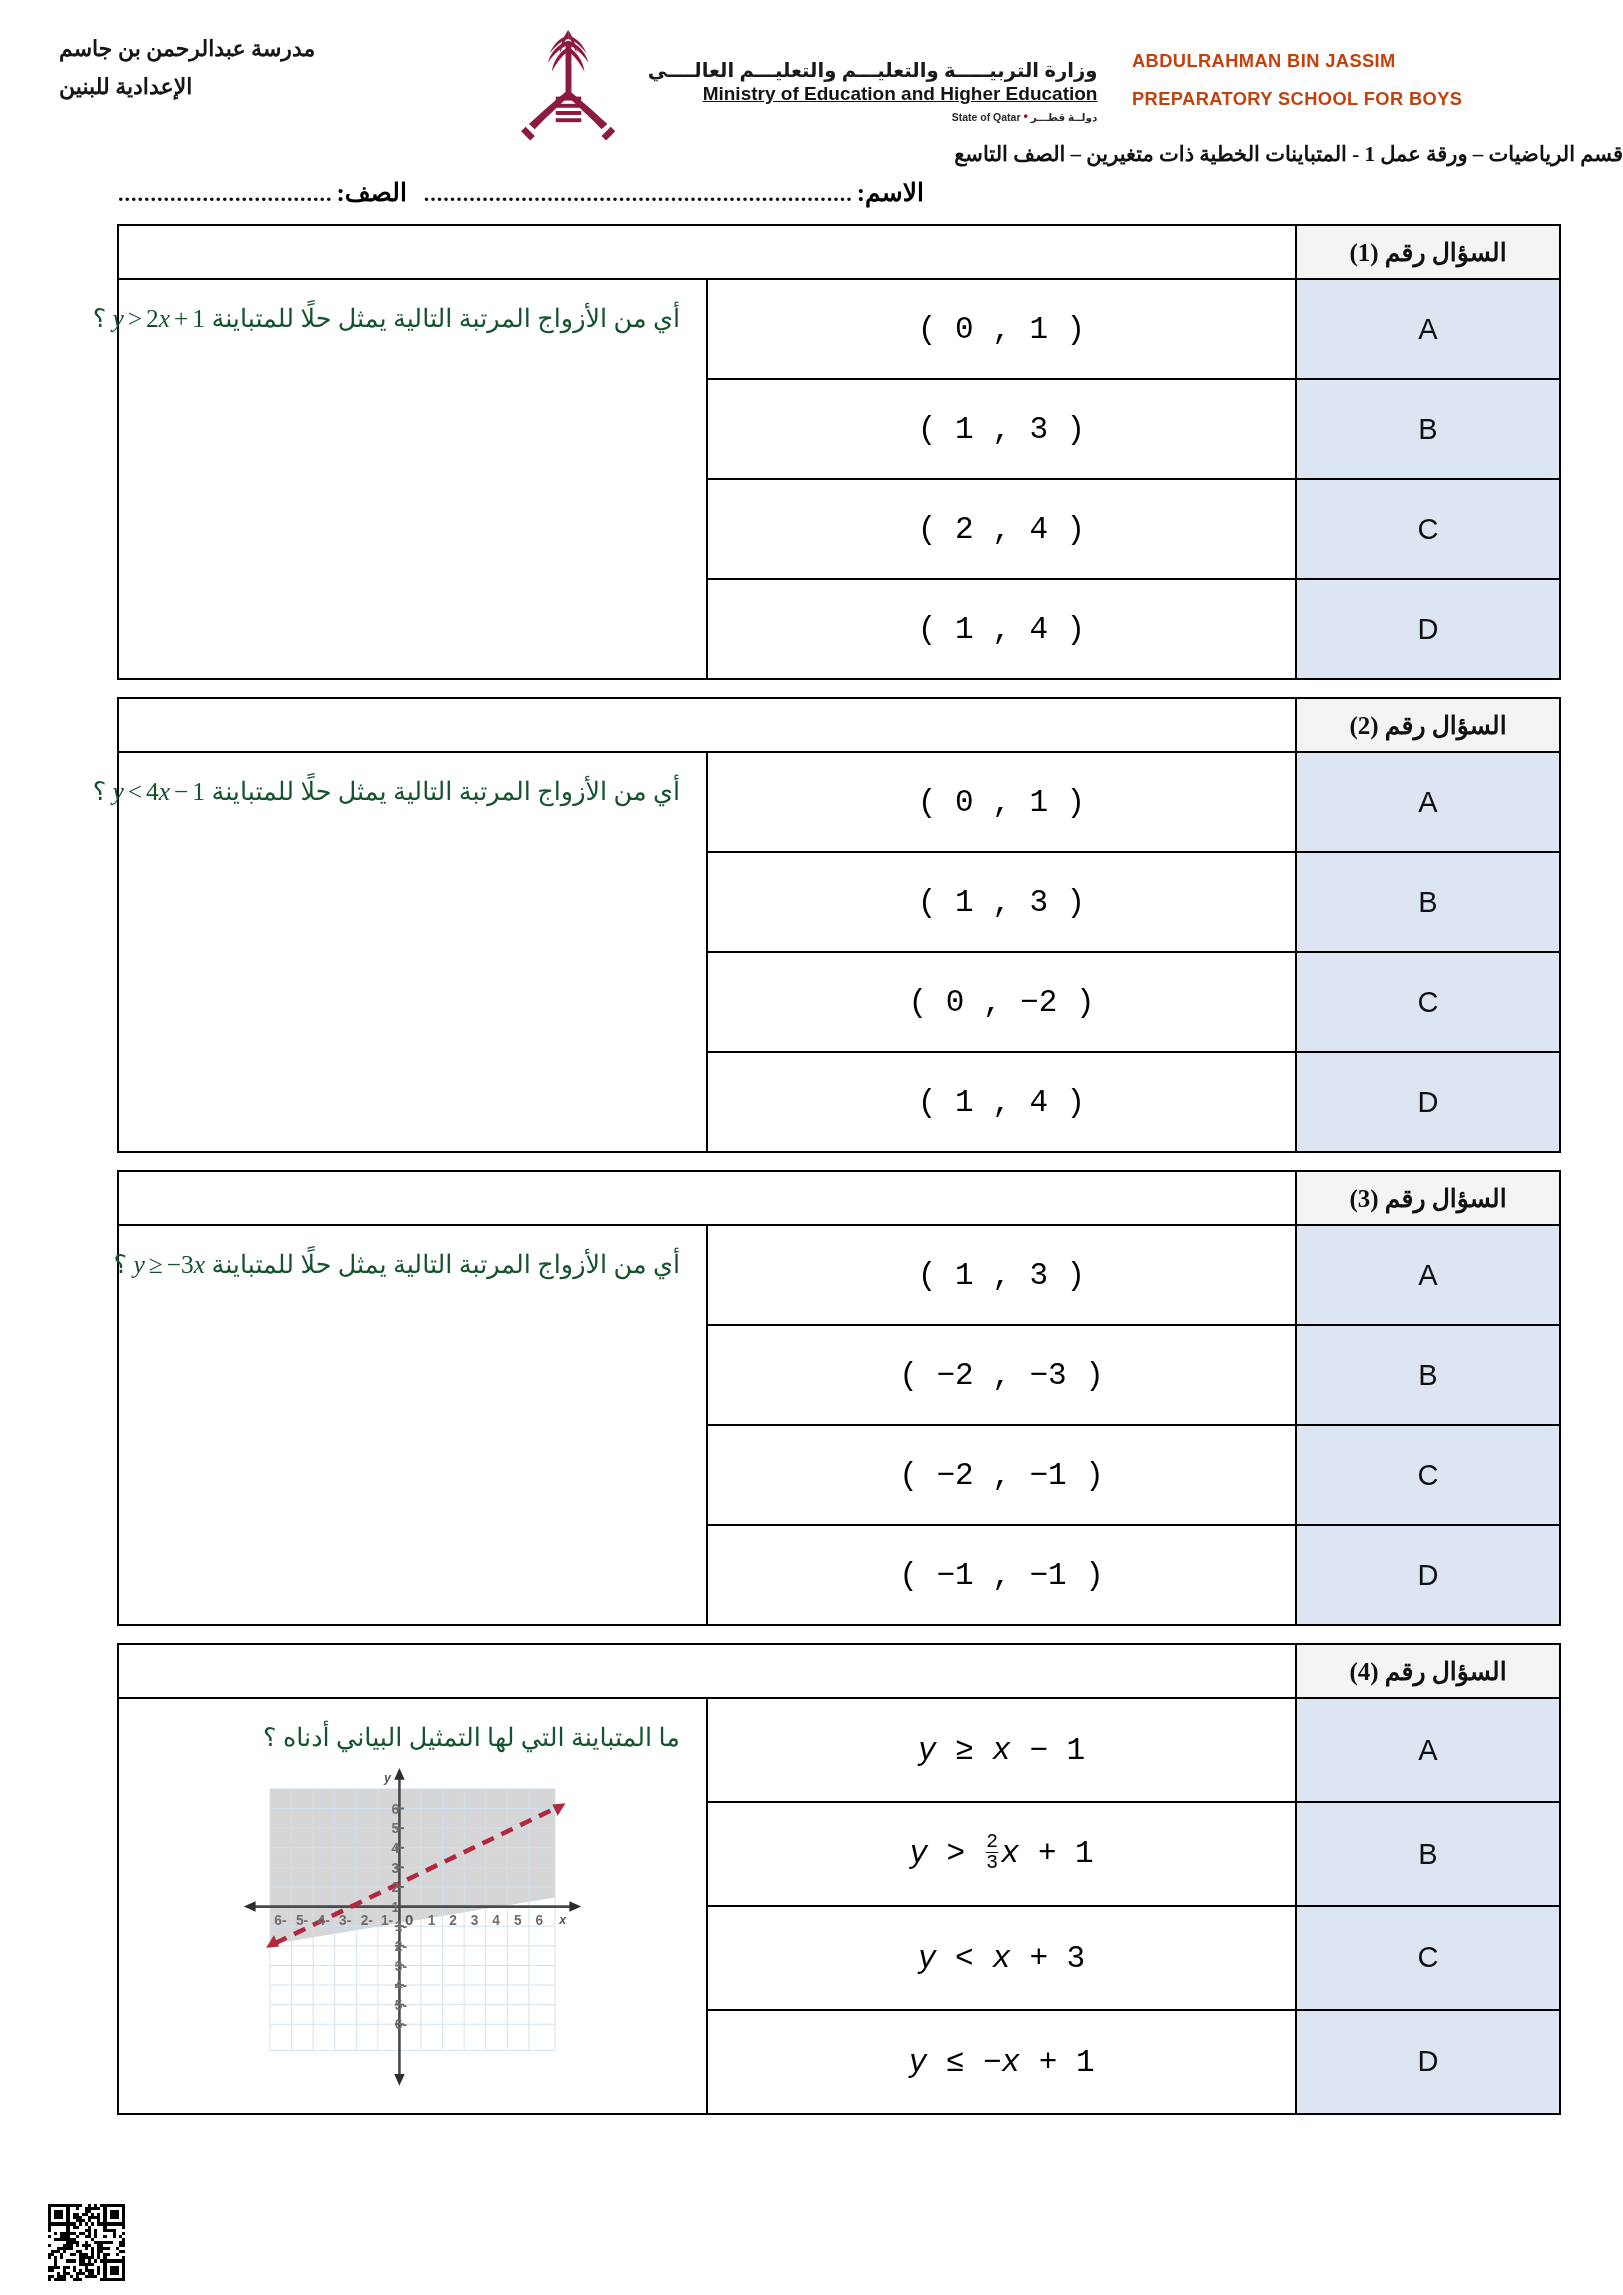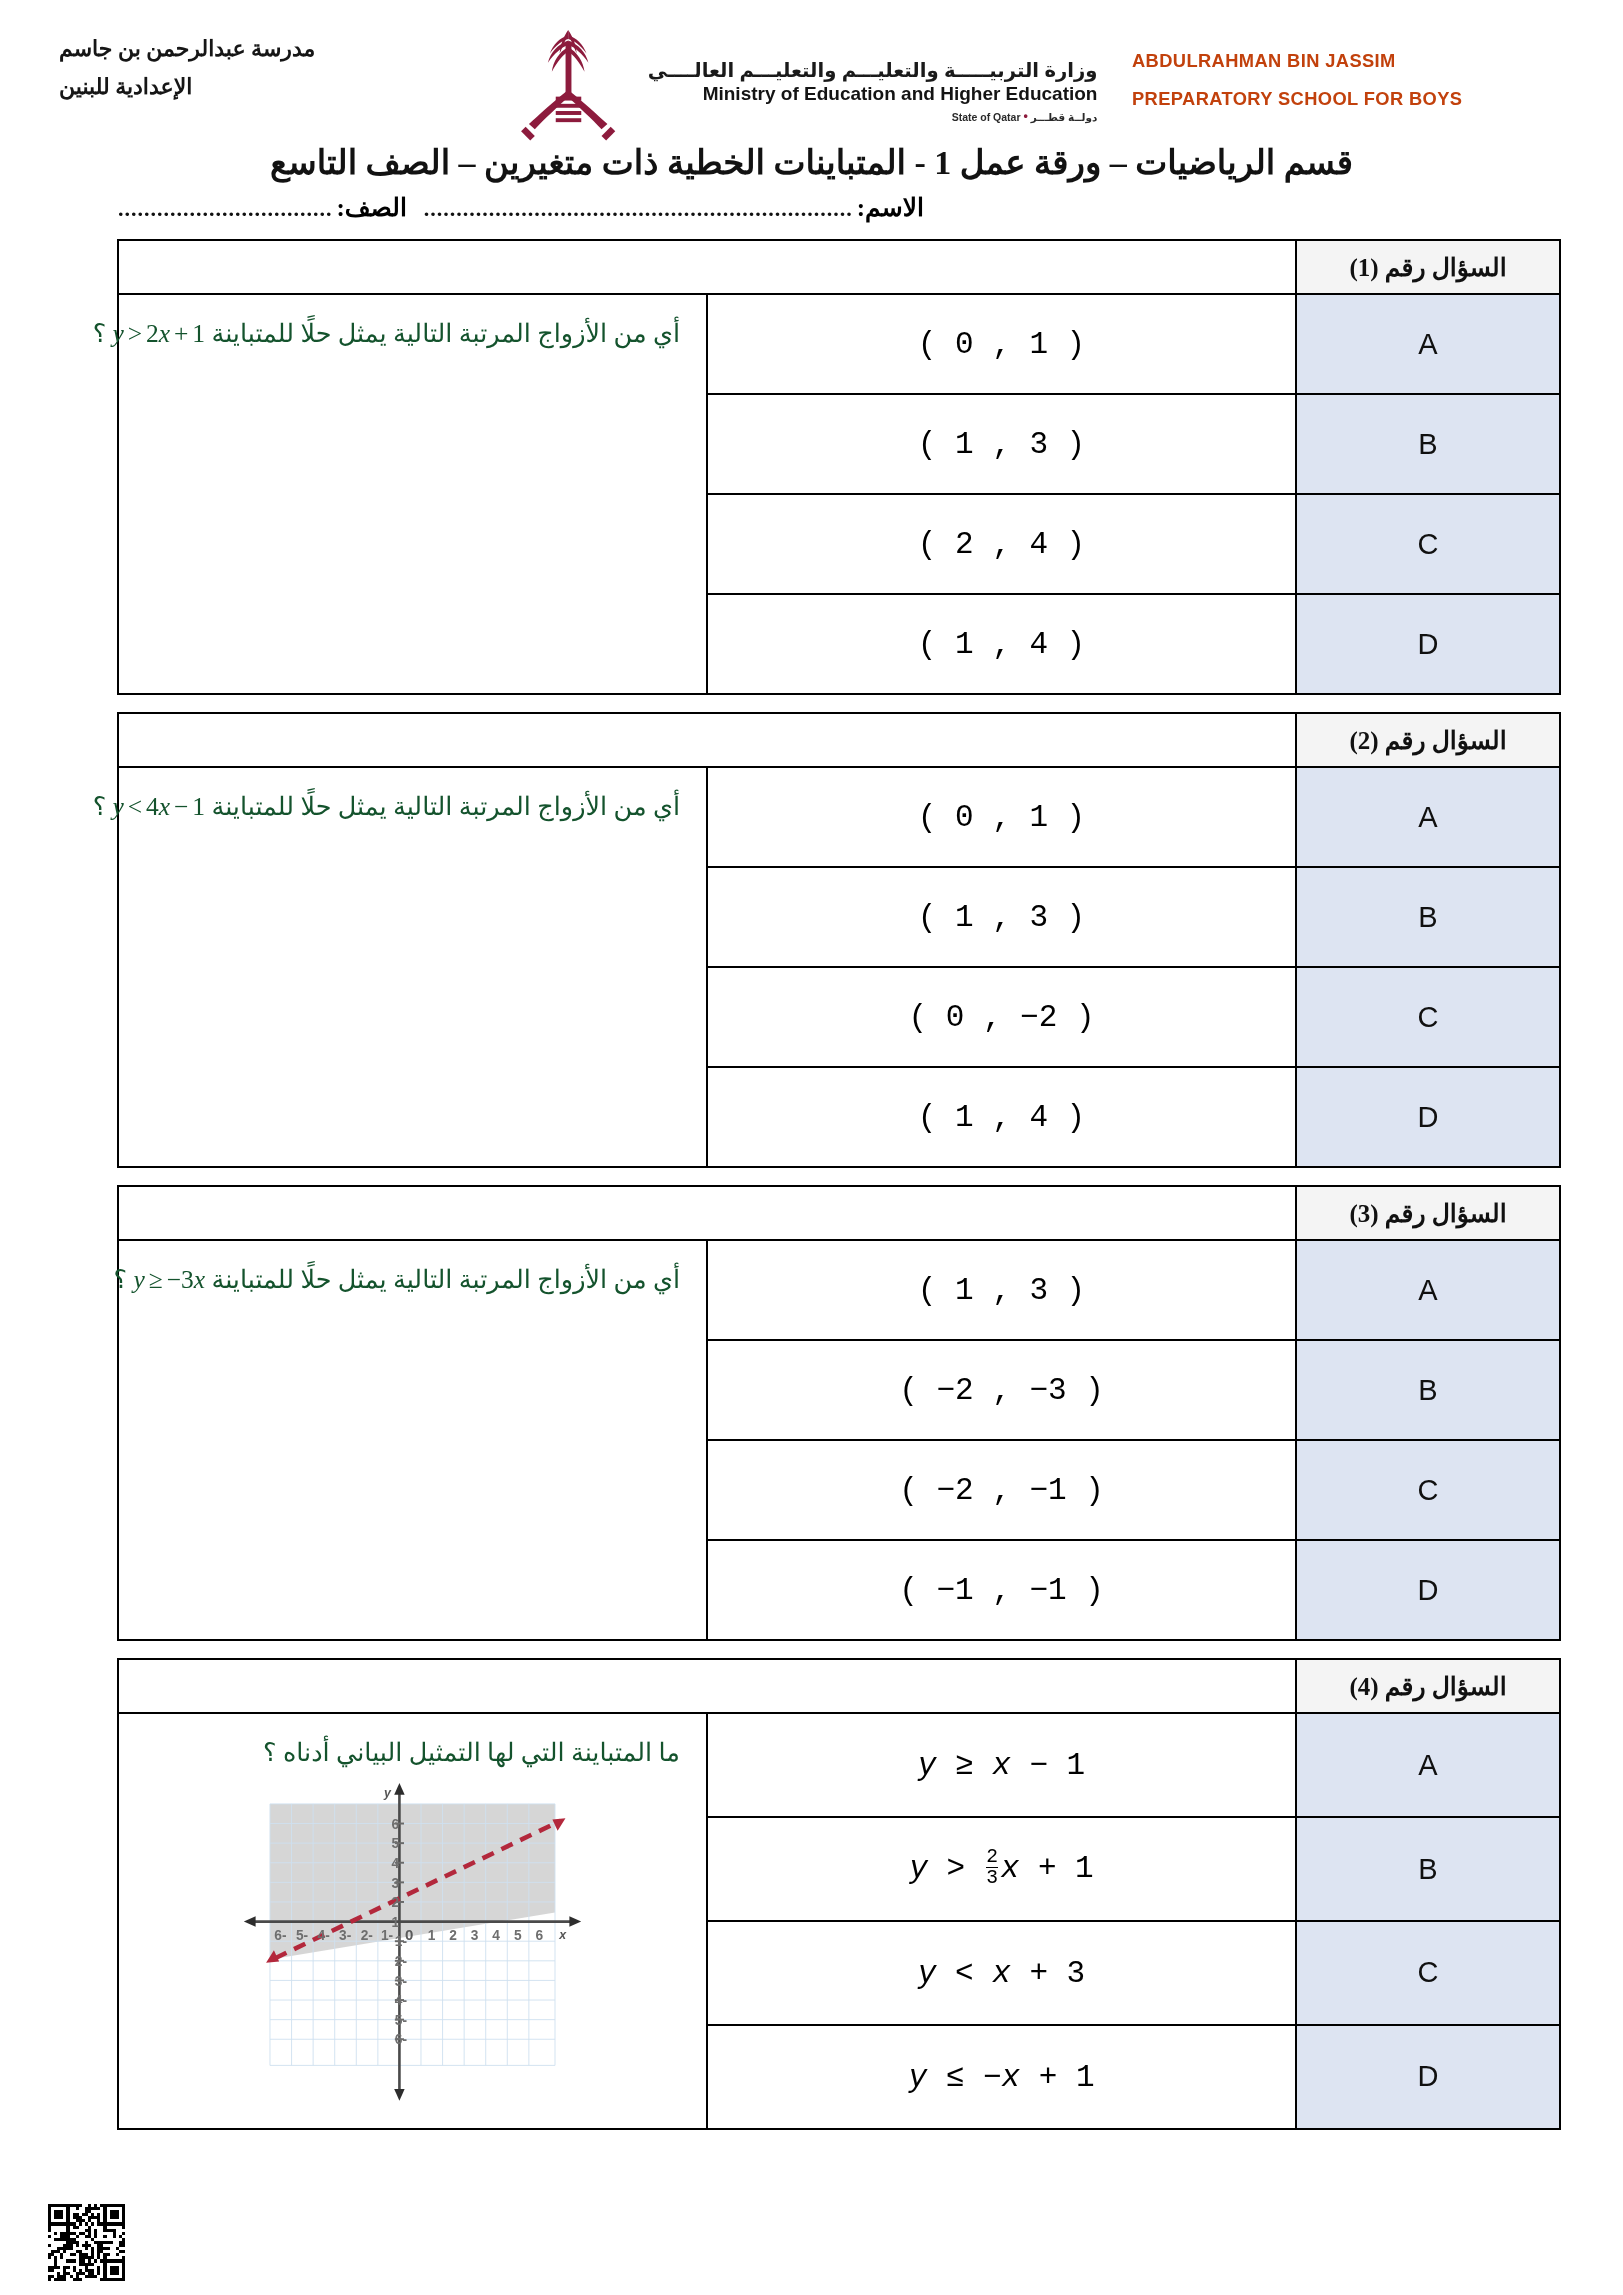--- a/index.html
+++ b/index.html
@@ -81,40 +81,40 @@
     white-space: nowrap;
   }
   .moe-en {
     direction: ltr;
     font-family: "Liberation Sans", "DejaVu Sans", sans-serif;
     font-size: 19px;
     font-weight: bold;
     color: #141414;
     white-space: nowrap;
     margin-top: 1.3px;
+    text-decoration: underline;
   }
   .moe-sub {
     direction: ltr;
     text-align: right;
     font-family: "Liberation Sans", "DejaVu Sans", sans-serif;
     font-size: 10.5px;
     font-weight: bold;
     color: #2a2a2a;
     margin-top: 3.9px;
     white-space: nowrap;
   }
   .moe-sub .dot { color: #8d1b3d; font-size: 12.4px; vertical-align: 0.7px; }
   .emblem { flex: 0 0 auto; margin-top: -3.9px; }
 
   
   .ws-title {
-    text-align: center;
     direction: rtl;
     font-family: "Liberation Serif", "DejaVu Serif", serif;
-    font-size: 34px;
+    font-size: 21px;
     font-weight: bold;
     color: #121212;
     margin-top: 10.5px;
     white-space: nowrap;
   }
 
   .idline {
     direction: rtl;
     display: flex;
     flex-direction: row;

